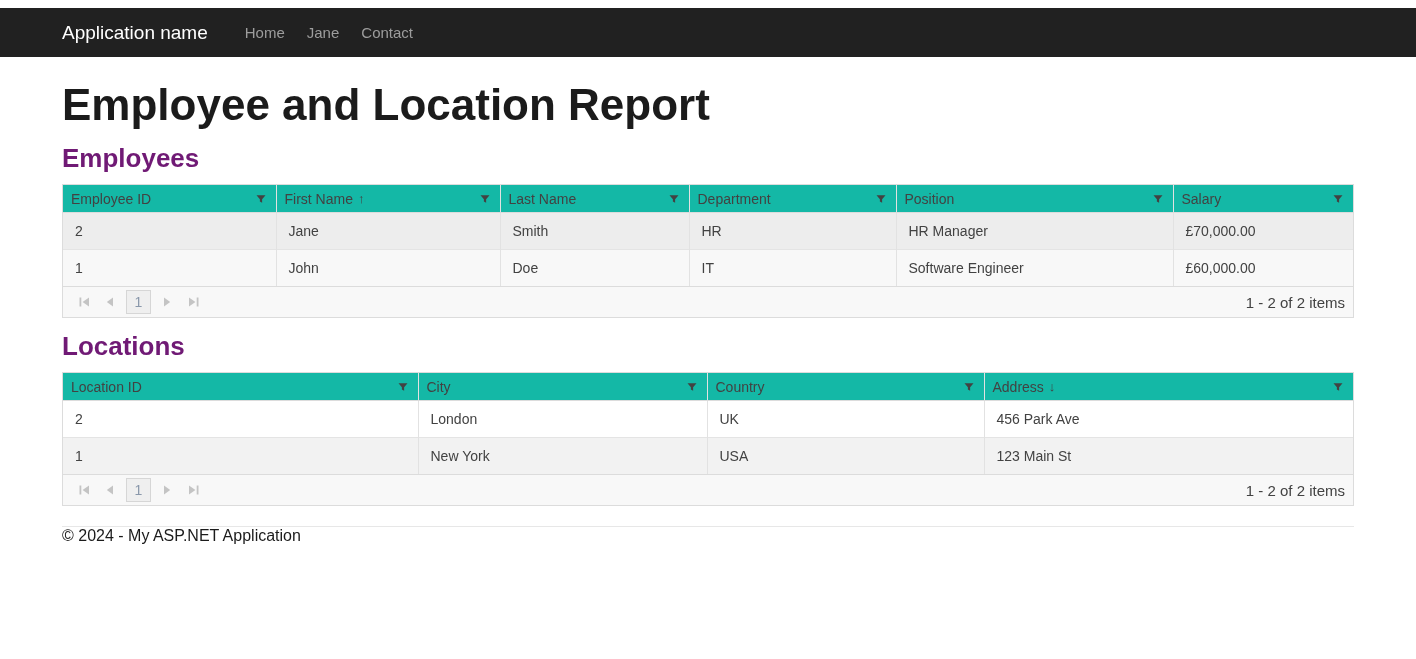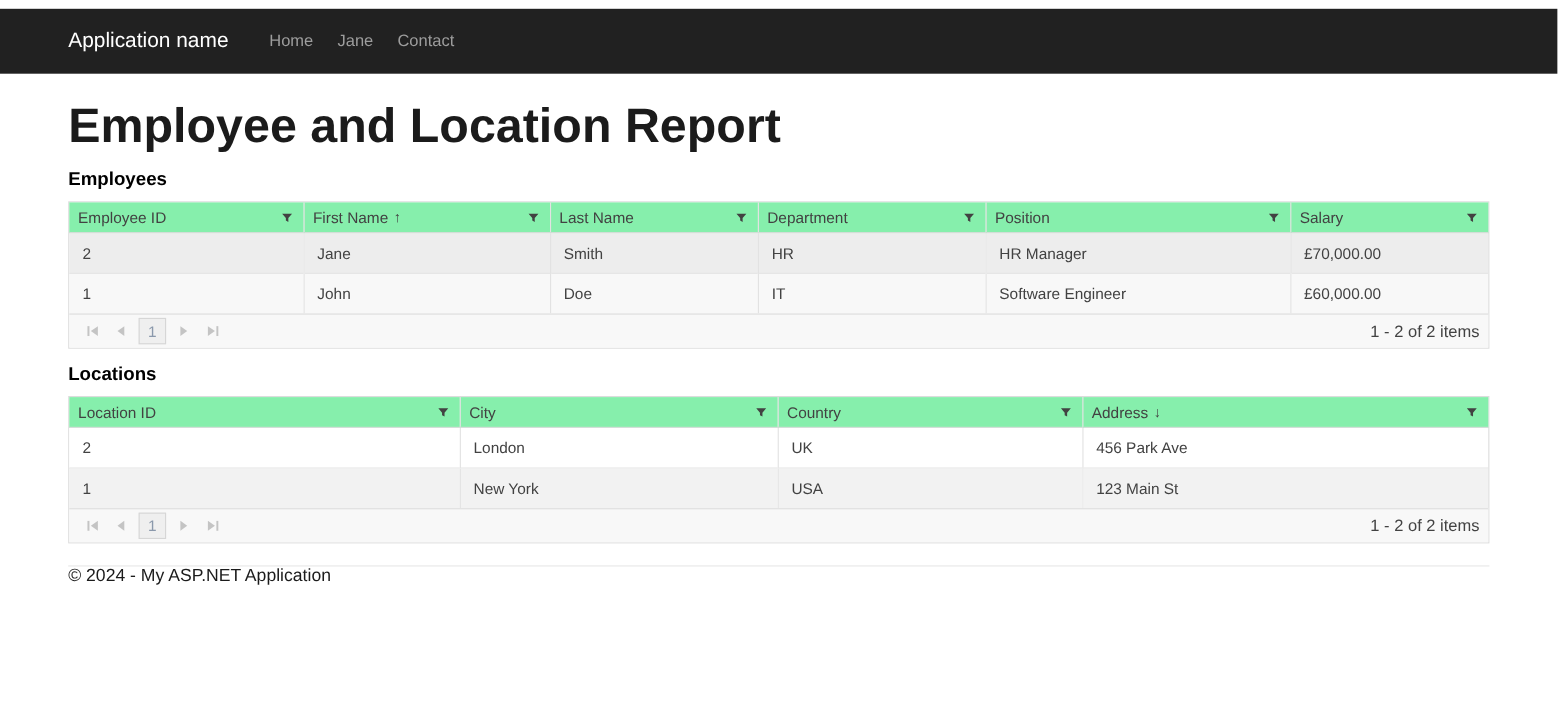--- a/index.html
+++ b/index.html
@@ -1,35 +1,35 @@
 <!DOCTYPE html>
 <html><head>
 <meta charset="utf-8">
 <style>
   * { box-sizing: border-box; margin: 0; padding: 0; }
   html, body { width: 1416px; height: 659px; background: #fff; }
   body { font-family: "Liberation Sans", sans-serif; color: #212529; padding-top: 8px; }
 
   
-  .navbar { background: #212121; height: 59px; width: 100%; }
+  .navbar { background: #212121; height: 49px; width: 100%; }
   .navbar .container { height: 100%; display: flex; align-items: center; }
   .brand { color: #ffffff; font-size: 19px; text-decoration: none; margin-right: 26px; }
   .nav-links { display: flex; align-items: flex-end; }
   .nav-link { color: #9d9d9d; font-size: 15px; text-decoration: none; padding: 0 11px; cursor: pointer; }
 
   .container { width: 1292px; margin: 0 auto; }
 
   
   h1.page-title { font-size: 44px; font-weight: 600; margin: 23px 0 10px; color: #1b1b1b; }
-  h2.section-title { font-size: 17px; font-weight: 600; margin: 13px 0 10px; color: #000000; }
+  h2.section-title { font-size: 26px; font-weight: 600; margin: 13px 0 10px; color: #701a75; }
 
   
   .grid { border: 1px solid #dcdcdc; font-size: 14px; color: #424242; }
   .grid table { width: 100%; border-collapse: collapse; table-layout: fixed; }
-  .grid th { font-weight: 400; text-align: left; padding: 5px 8px; background: #86efac;
+  .grid th { font-weight: 400; text-align: left; padding: 5px 8px; background: #14b8a6;
              border-bottom: 1px solid #dcdcdc; }
   .grid th + th, .grid td + td { border-left: 1px solid #e2e2e2; }
   .th-inner { display: flex; align-items: center; min-height: 17px; }
   .sort-arrow { margin-left: 5px; font-size: 13px; color: #424242; }
   .filter-btn { margin-left: auto; display: flex; align-items: center; cursor: pointer; padding: 1px; }
   .grid td { padding: 10px 12px; overflow: hidden; white-space: nowrap; }
   .grid tbody tr + tr td { border-top: 1px solid #e4e4e4; }
 
   .row-dark  td { background: #ededed; }
   .row-faint td { background: #f8f8f8; }

